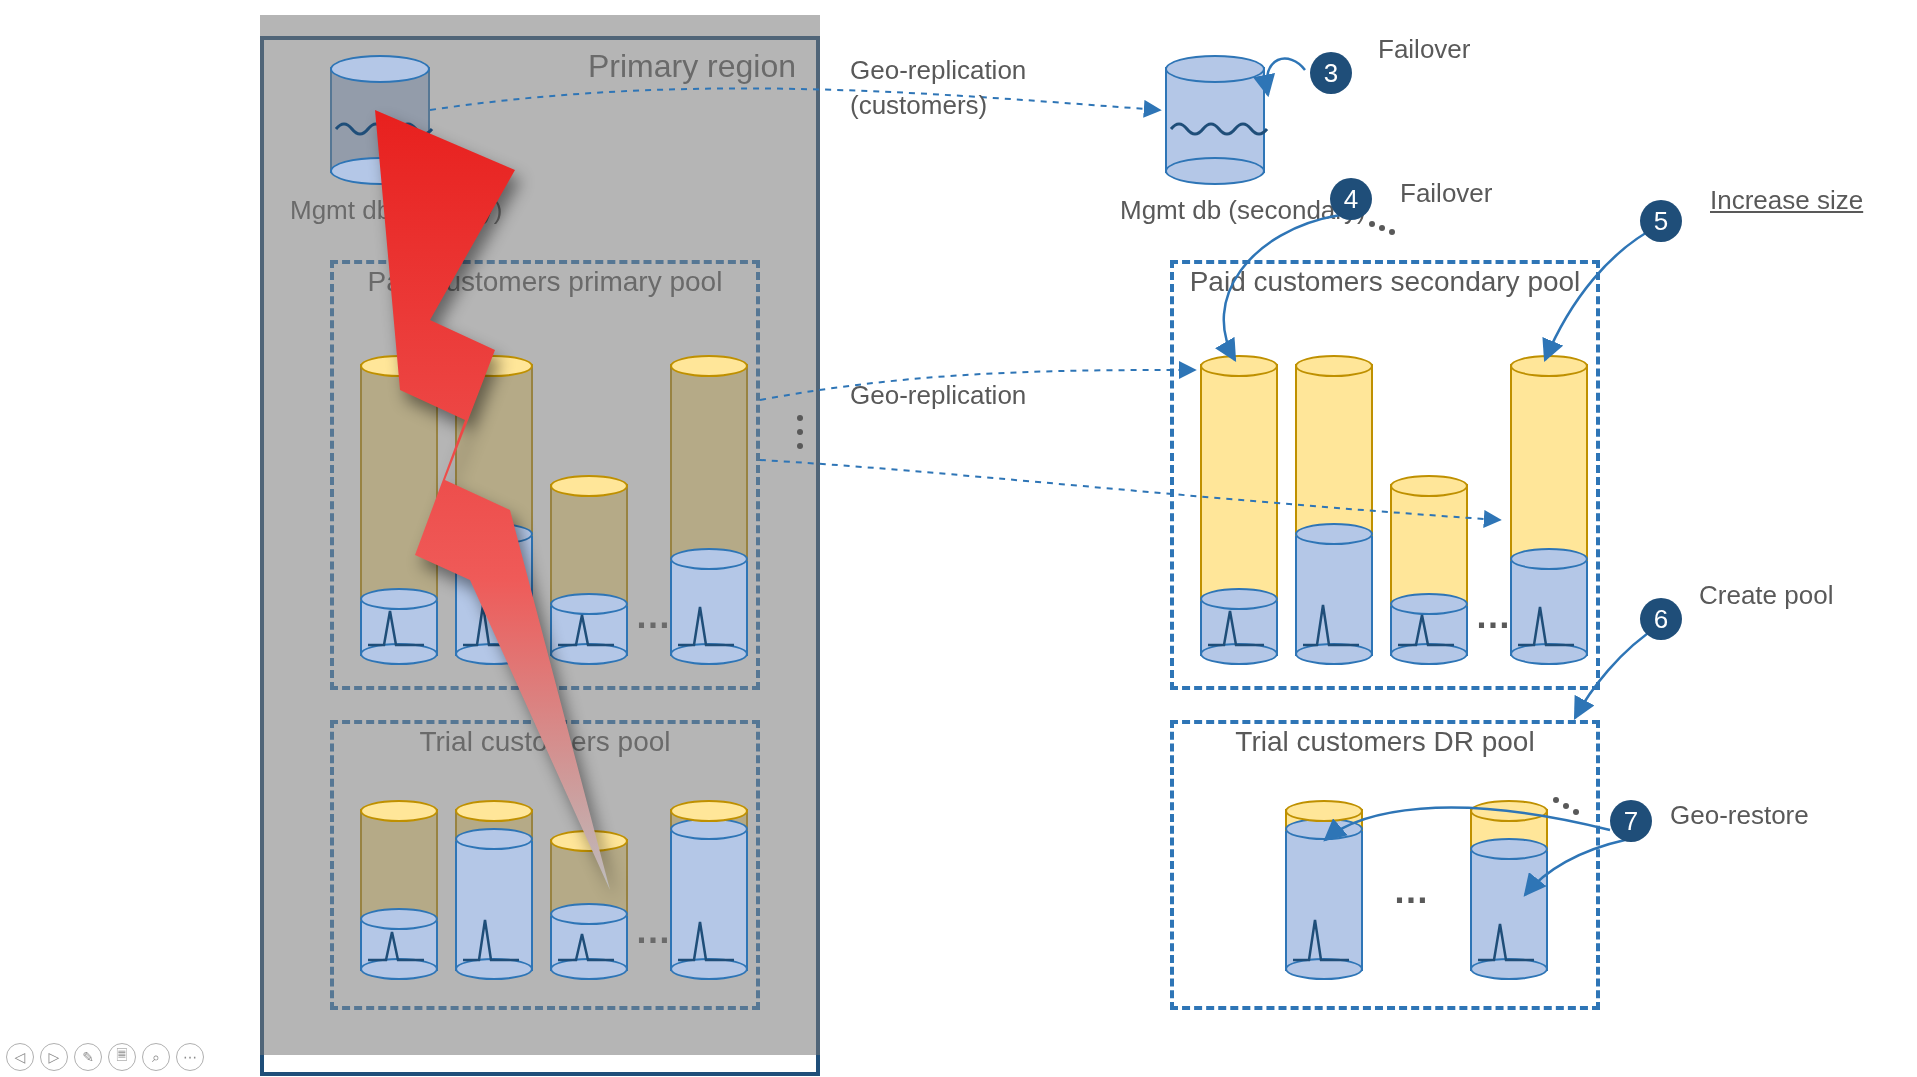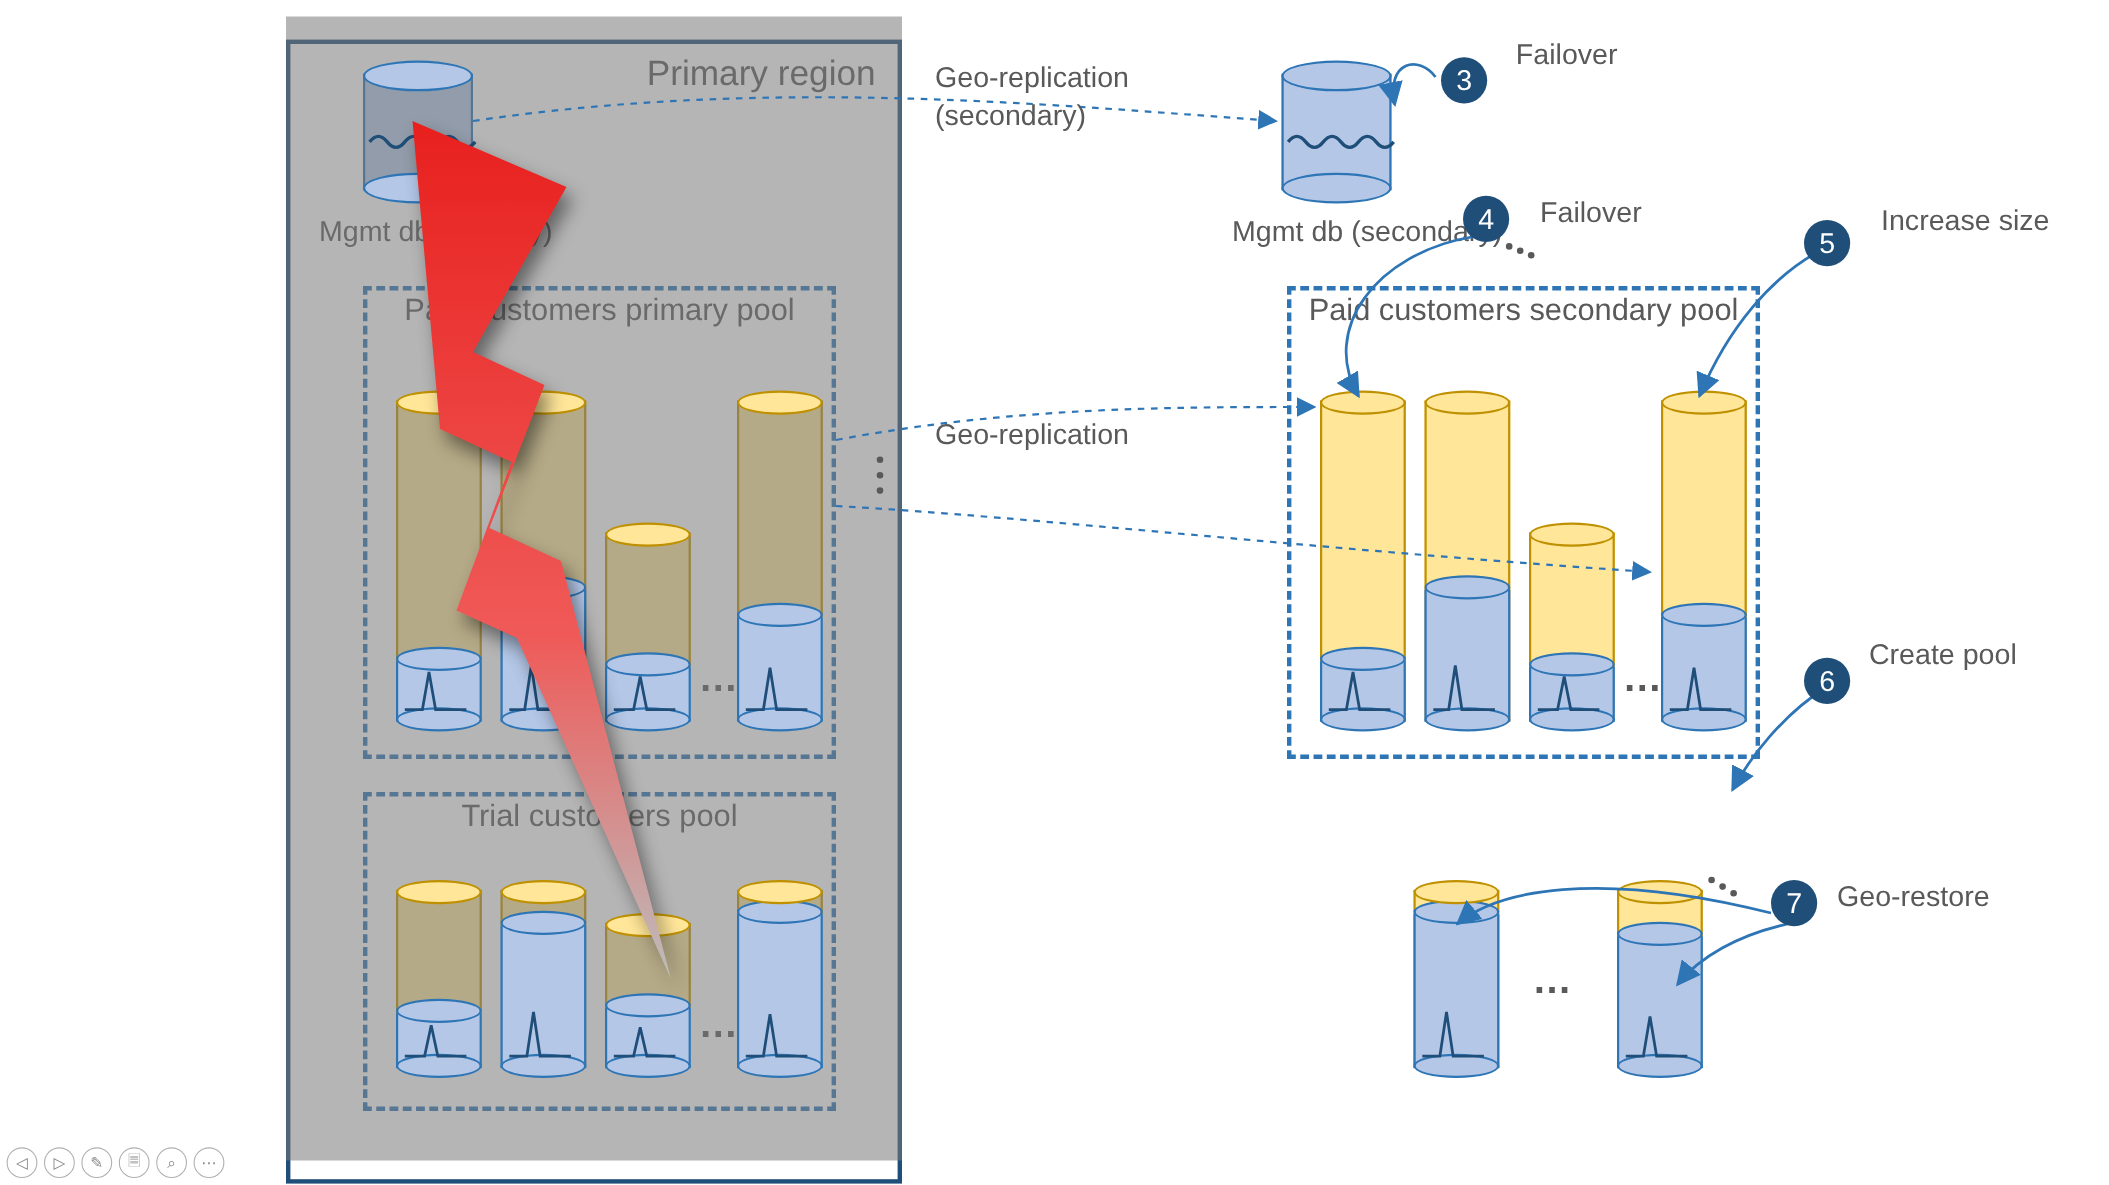--- a/index.html
+++ b/index.html
@@ -380,20 +380,23 @@
     <div class="shell-top"></div>
       <div class="shell-body"></div>
     <div class="fill-body" style="height:95px;"></div>
       <div class="fill-top" style="bottom:95px;"></div>
     <div class="shell-bot"></div>
     <svg class="spark" viewBox="0 0 60 50">
         <path d="M2 44 L18 44 L24 6 L30 44 L58 44" stroke="#1f4e79" stroke-width="2.5" fill="none"></path>
       </svg>
   </div>
 
+  <div class="pool" style="left:1170px; top:720px; width:430px; height:290px;">
+    <div class="pool-title">Trial customers DR pool</div>
+  </div>
   <div class="tube" style="left:1285px; top:800px; height:180px;">
     <div class="shell-top"></div>
       <div class="shell-body"></div>
     <div class="fill-body" style="height:140px;"></div>
       <div class="fill-top" style="bottom:140px;"></div>
     <div class="shell-bot"></div>
     <svg class="spark" viewBox="0 0 60 50">
         <path d="M2 44 L18 44 L24 4 L30 44 L58 44" stroke="#1f4e79" stroke-width="2.5" fill="none"></path>
       </svg>
   </div>
@@ -442,31 +445,31 @@
     <circle cx="1372" cy="224" r="3" fill="#595959"></circle>
     <circle cx="1382" cy="228" r="3" fill="#595959"></circle>
     <circle cx="1392" cy="232" r="3" fill="#595959"></circle>
 
     <circle cx="1556" cy="800" r="3" fill="#595959"></circle>
     <circle cx="1566" cy="806" r="3" fill="#595959"></circle>
     <circle cx="1576" cy="812" r="3" fill="#595959"></circle>
   </svg>
 
   <div class="annot" style="left:850px; top:55px;">Geo-replication</div>
-  <div class="annot" style="left:850px; top:90px;">(secondary)</div>
+  <div class="annot" style="left:850px; top:90px;">(customers)</div>
   <div class="annot" style="left:850px; top:380px;">Geo-replication</div>
 
   <div class="badge" style="left:1310px; top:52px;">3</div>
   <div class="annot" style="left:1378px; top:34px;">Failover</div>
 
   <div class="badge" style="left:1330px; top:178px;">4</div>
   <div class="annot" style="left:1400px; top:178px;">Failover</div>
 
   <div class="badge" style="left:1640px; top:200px;">5</div>
-  <div class="annot" style="left:1710px; top:185px;">Increase size</div>
+  <div class="annot" style="left:1710px; top:185px;text-decoration:underline;">Increase size</div>
 
   <div class="badge" style="left:1640px; top:598px;">6</div>
   <div class="annot" style="left:1699px; top:580px;">Create pool</div>
 
   <div class="badge" style="left:1610px; top:800px;">7</div>
   <div class="annot" style="left:1670px; top:800px;">Geo-restore</div>
 
   <div class="toolbar">
     <div class="btn">
         <span>◁</span>

